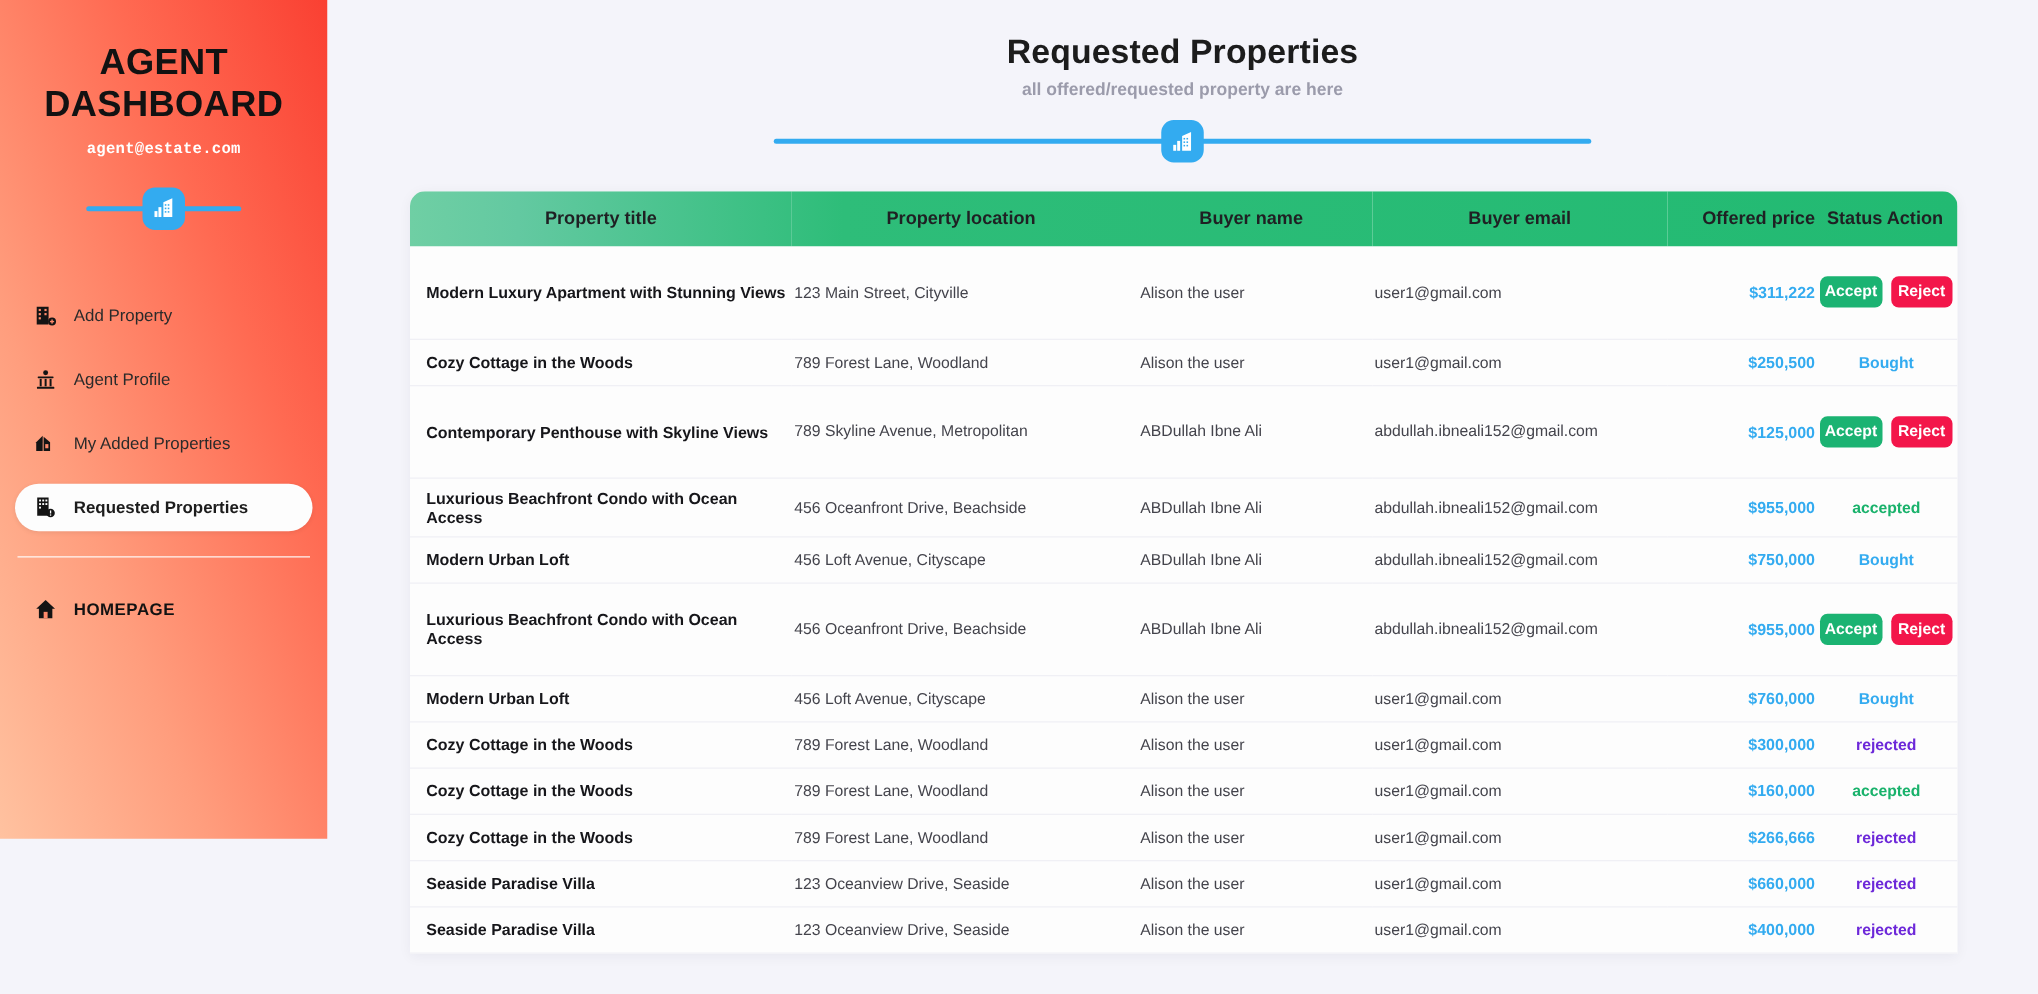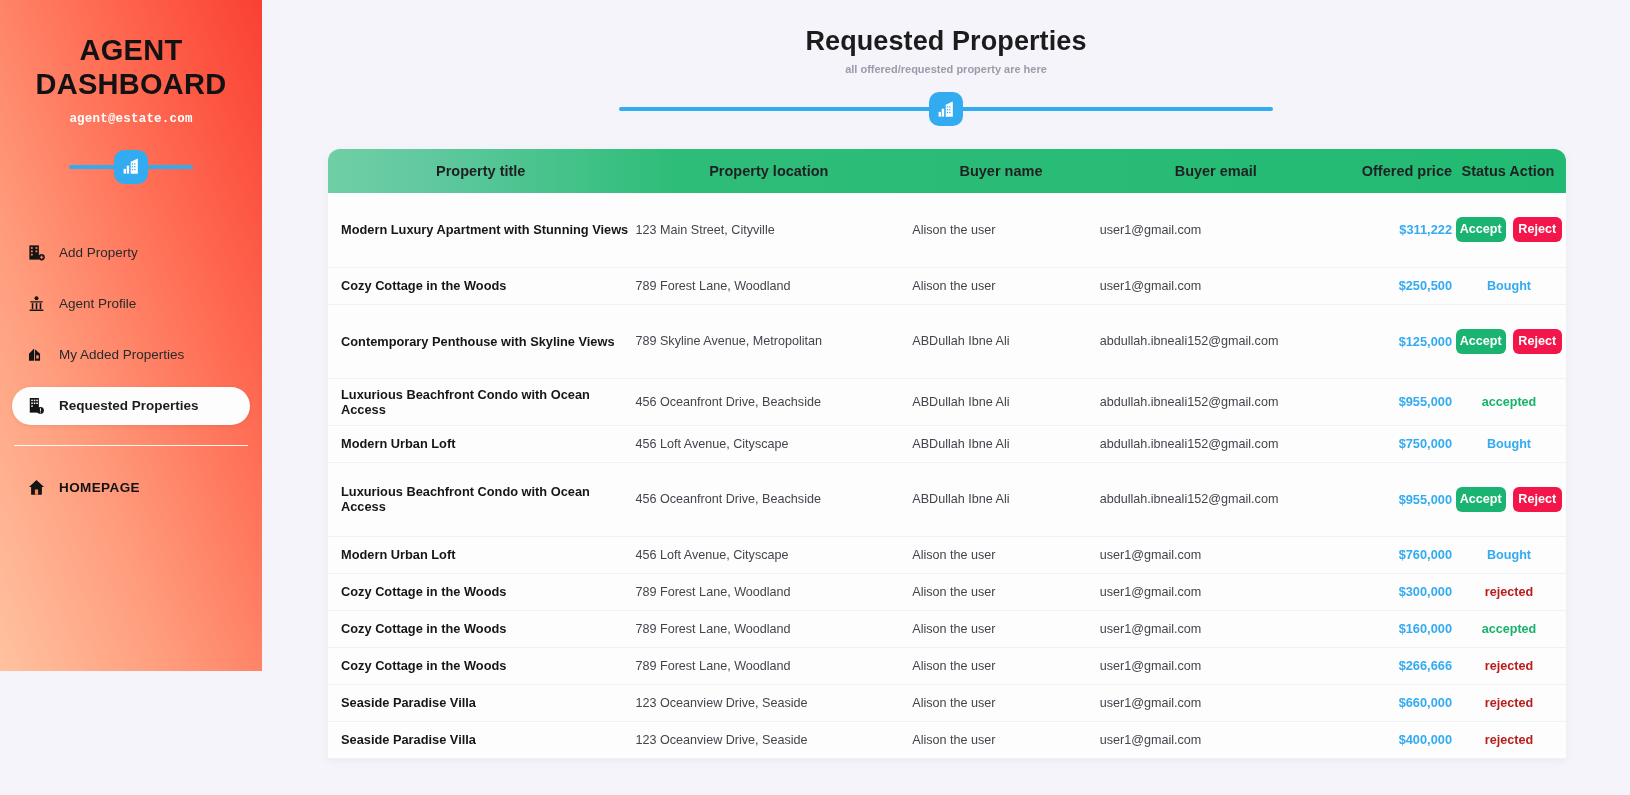--- a/index.html
+++ b/index.html
@@ -120,21 +120,21 @@
   .page-head { padding-top: 26px; }
   .page-title {
     text-align: center;
     font-size: 27px;
     font-weight: 800;
     color: #1c1c1c;
     letter-spacing: 0.1px;
   }
   .page-sub {
     text-align: center;
-    font-size: 11px;
+    font-size: 14px;
     font-weight: 700;
     color: #9b9bab;
     margin-top: 6px;
   }
   .head-divider {
     margin-top: 16px;
     position: relative;
     height: 36px;
     display: flex;
     align-items: center;
@@ -200,21 +200,21 @@
     font-size: 12.8px;
   }
   td.c-status { text-align: center; padding-right: 4px; }
 
   tr.tall td { height: 74px; }
   tr.short td { height: 37px; }
 
   .status-text { font-size: 12.6px; font-weight: 800; }
   .status-bought   { color: #33abf0; }
   .status-accepted { color: #19b26b; }
-  .status-rejected { color: #b91c1c; }
+  .status-rejected { color: #6d28d9; }
 
   .act-col {
     display: flex;
     flex-direction: row;
     align-items: center;
     gap: 7px;
   }
   .btn {
     width: 82px;
     height: 25px;

